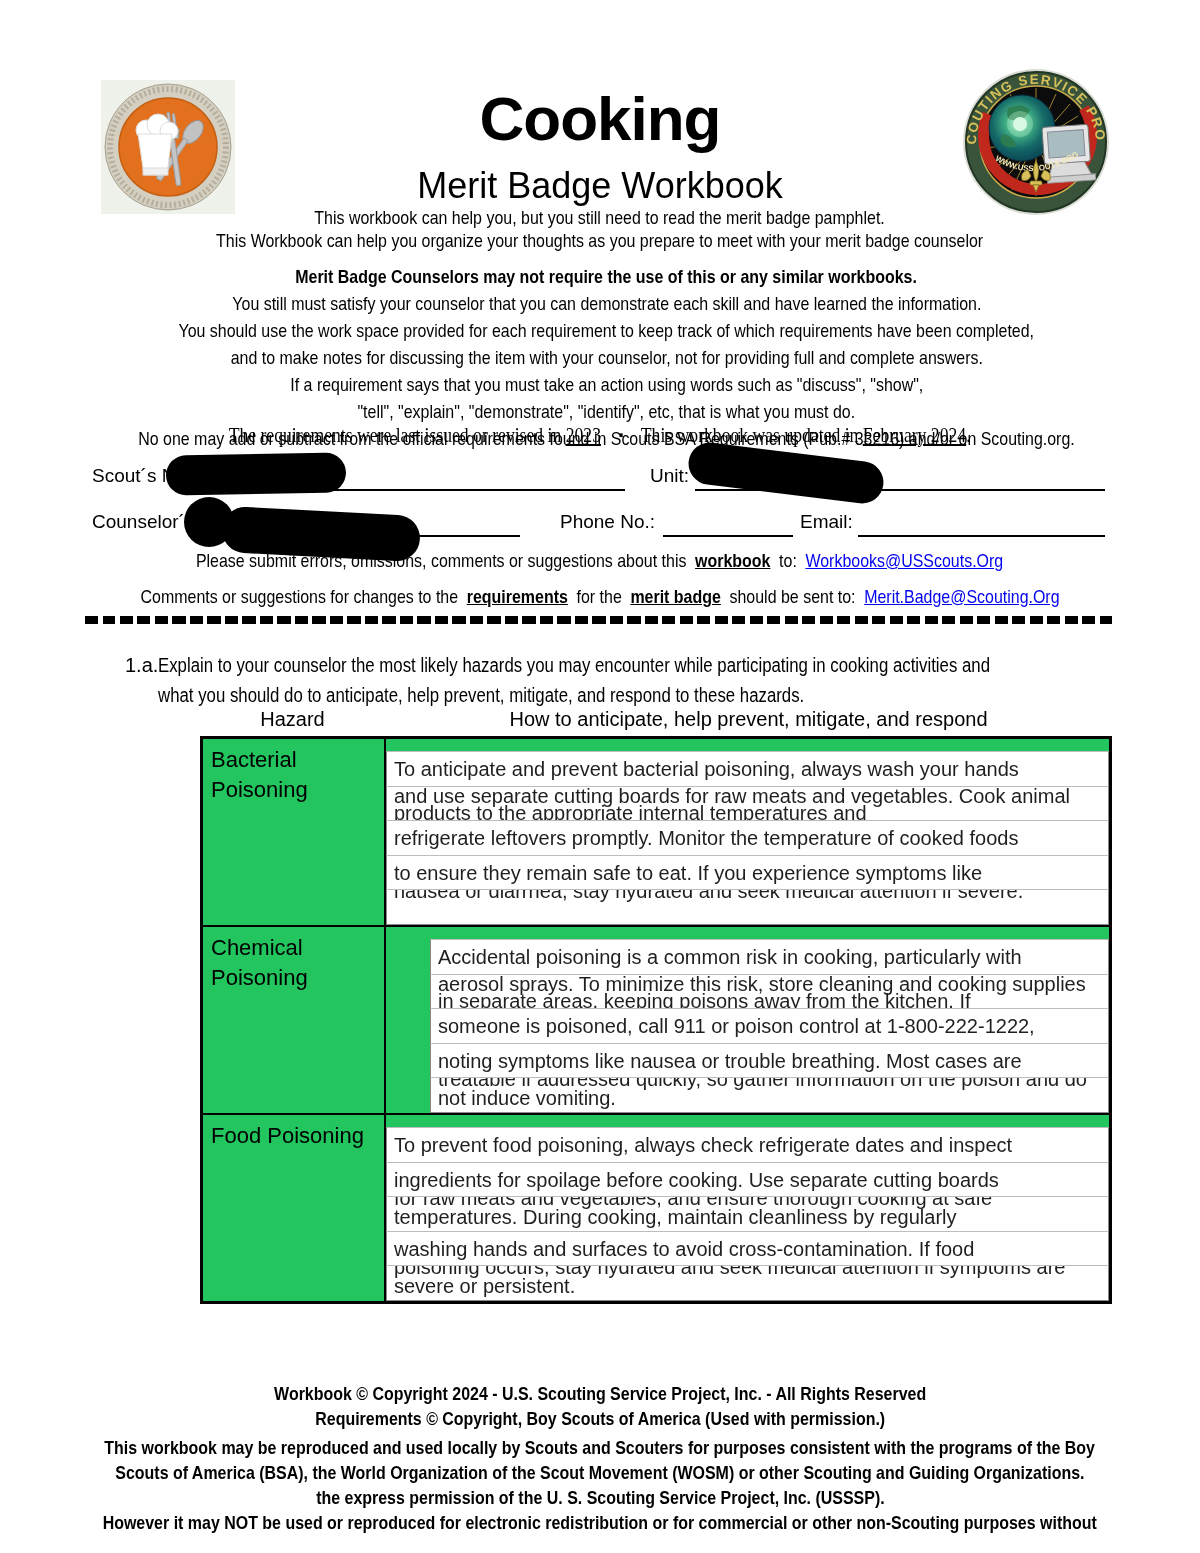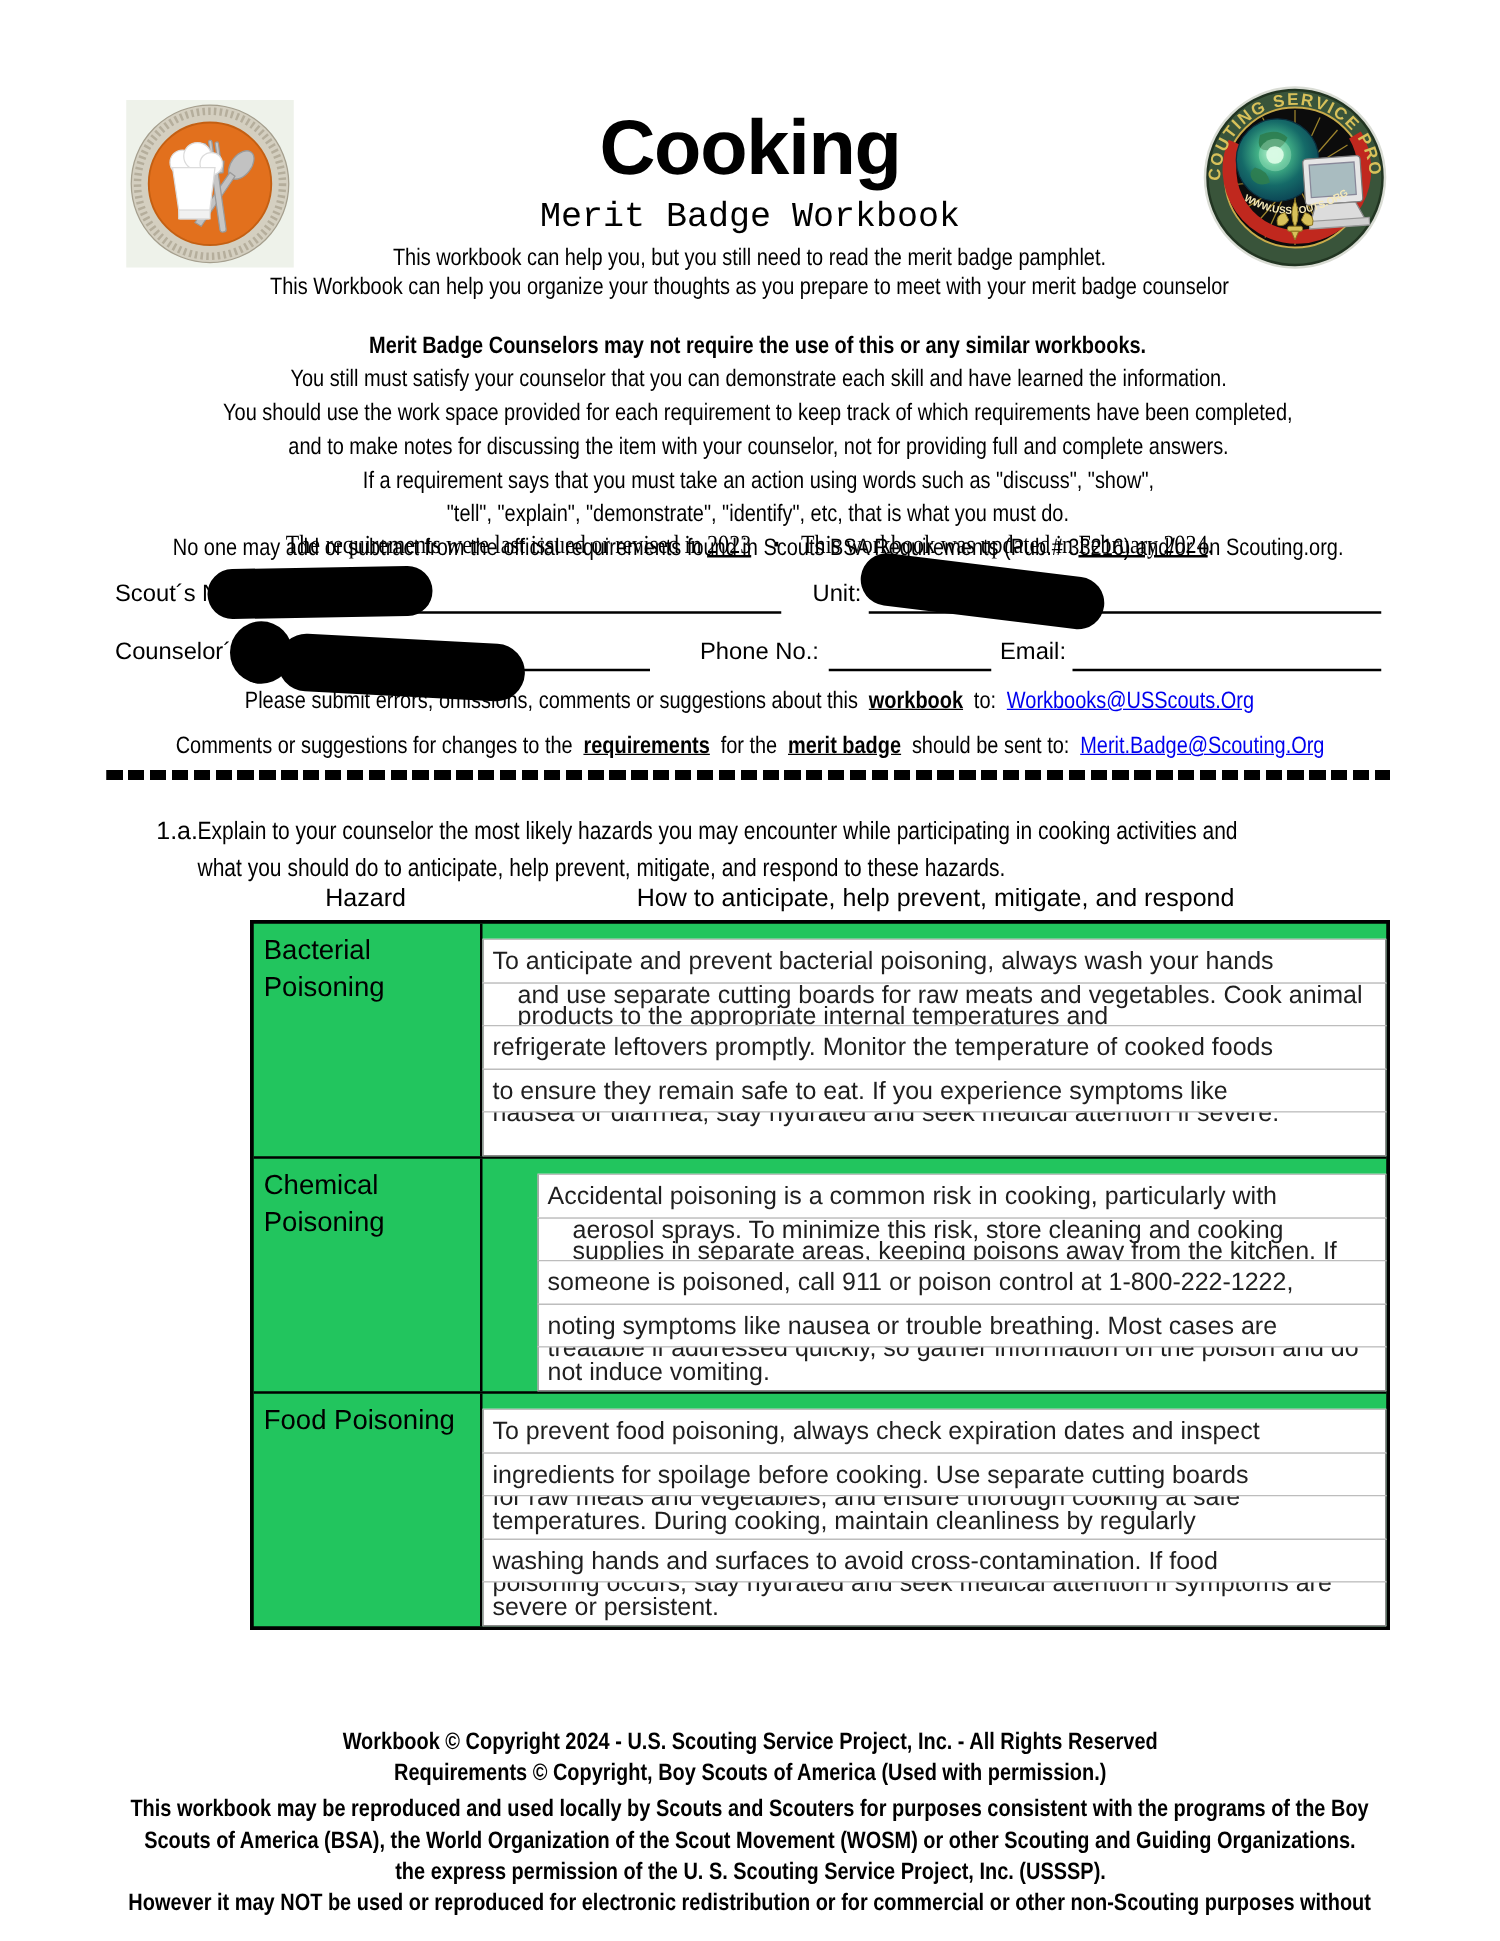--- a/index.html
+++ b/index.html
@@ -5,21 +5,21 @@
   html,body{margin:0;padding:0;background:#fff;}
   .page{position:relative;width:1200px;height:1553px;background:#ffffff;overflow:hidden;
         font-family:"Liberation Sans",sans-serif;color:#000;}
   .abs{position:absolute;}
   .center{left:0;right:0;text-align:center;}
   .cond{display:inline-block;transform:scaleX(.84);transform-origin:50% 0;white-space:nowrap;}
   .cond-left{display:inline-block;transform:scaleX(.84);transform-origin:0 0;white-space:nowrap;}
 
   
   .title{font-size:62px;font-weight:bold;line-height:66px;letter-spacing:-1px;}
-  .subtitle{font-size:28px;line-height:40px;margin-top:3px;font-family:Liberation Mono, monospace;}
+  .subtitle{font-size:36px;line-height:40px;margin-top:14px;}
   .tagline{font-size:19px;line-height:23px;}
 
   
   .nline{font-size:19px;line-height:27px;}
   .nbold{font-weight:bold;}
 
   
   .revision{font-family:"Liberation Serif",serif;font-size:21px;}
   .revision .u{text-decoration:underline;}
   .revision .bullet{margin:0 16px;font-size:15px;vertical-align:2px;}
@@ -49,21 +49,21 @@
   .h-row{display:flex;border-top:2px solid #000;}
   .h-row:first-child{border-top:none;}
   .h-left{flex:0 0 183px;border-right:2px solid #000;box-sizing:border-box;
           font-size:22px;line-height:30px;padding:6px 6px 0 8px;}
   .h-right{flex:1;display:flex;flex-direction:column;min-width:0;}
   .answer-line{flex:1;border:1px solid #8a8a8a;border-top-color:#bdbdbd;margin-top:-1px;
                box-sizing:border-box;overflow:hidden;padding:0 7px;background:#fff;
                font-size:20px;color:#1f1f1f;}
   .answer-line:first-child{margin-top:12px;}
   .al-single{line-height:35px;white-space:nowrap;}
-  .al-squeeze{line-height:17.5px;padding-top:1px;margin-left:20px;}
+  .al-squeeze{line-height:17.5px;padding-top:1px;}
   .al-top{line-height:19px;margin-top:-8px;}
 
   
   .foot-line{font-size:19px;line-height:25px;font-weight:bold;}
 
   
   .badge-box{position:absolute;left:101px;top:80px;width:134px;height:134px;background:#eef2ea;}
   .logo-box{position:absolute;left:960px;top:64px;width:152px;height:152px;}
 </style>
 </head>
@@ -276,21 +276,21 @@
             </div>
             <div class="answer-line">
               <div class="al-top">treatable if addressed quickly, so gather information on the poison and do not induce vomiting.</div>
             </div>
           </div>
         </div>
         <div class="h-row" style="height: 186px;">
           <div class="h-left">Food Poisoning</div>
           <div class="h-right">
             <div class="answer-line">
-              <div class="al-single">To prevent food poisoning, always check expiration dates and inspect</div>
+              <div class="al-single">To prevent food poisoning, always check refrigerate dates and inspect</div>
             </div>
             <div class="answer-line">
               <div class="al-single">ingredients for spoilage before cooking. Use separate cutting boards</div>
             </div>
             <div class="answer-line">
               <div class="al-top">for raw meats and vegetables, and ensure thorough cooking at safe temperatures. During cooking, maintain cleanliness by regularly</div>
             </div>
             <div class="answer-line">
               <div class="al-single">washing hands and surfaces to avoid cross-contamination. If food</div>
             </div>

